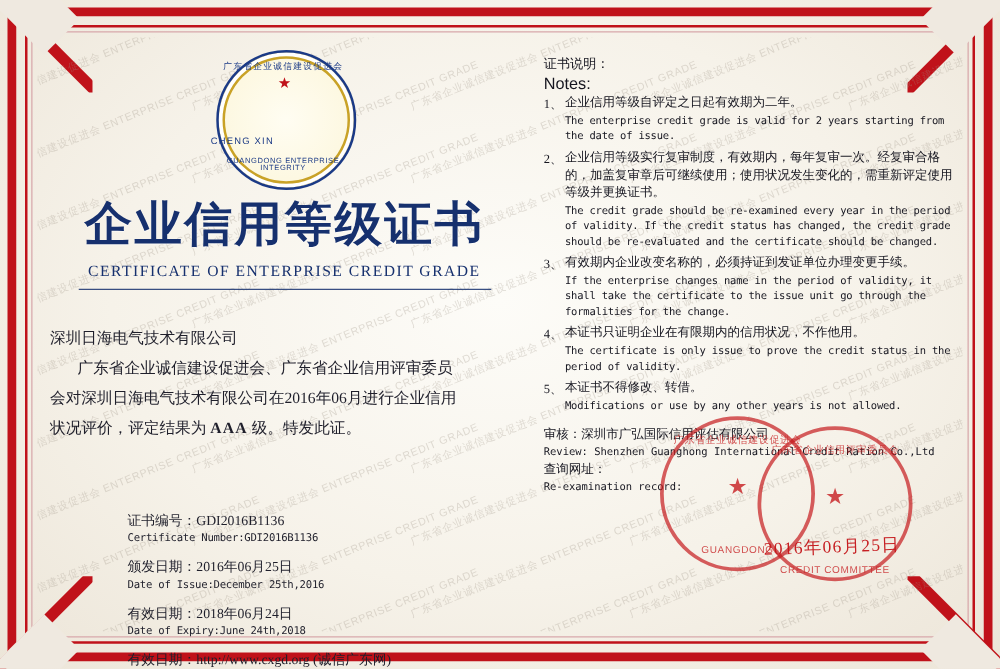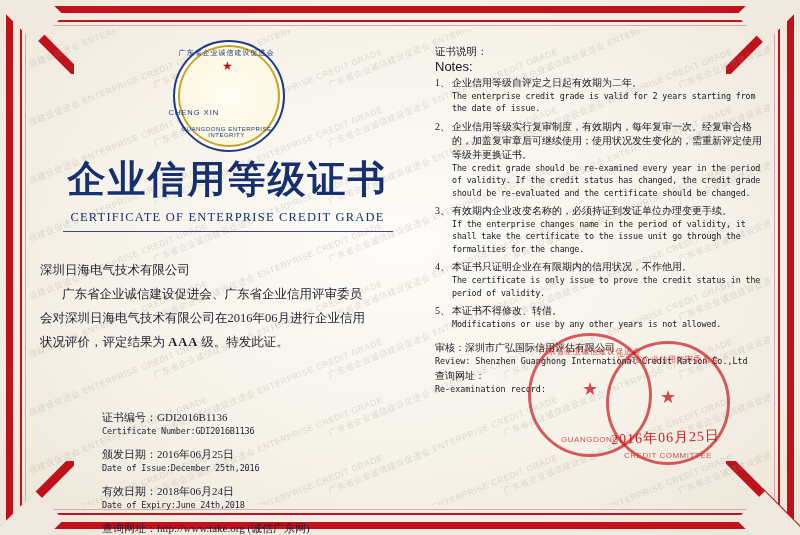--- a/index.html
+++ b/index.html
@@ -283,21 +283,21 @@
         </div>
         <div class="row">
           <div class="cn">颁发日期：2016年06月25日</div>
           <div class="en">Date of Issue:December 25th,2016</div>
         </div>
         <div class="row">
           <div class="cn">有效日期：2018年06月24日</div>
           <div class="en">Date of Expiry:June  24th,2018</div>
         </div>
         <div class="row">
-          <div class="cn">查询网址：http://www.take.org (诚信广东网)</div>
+          <div class="cn">有效日期：http://www.cxgd.org (诚信广东网)</div>
 
         </div>
       </div>
     </div>
 
     <div class="right">
       <div class="r-head">
         <div>证书说明：</div>
         <div class="en">Notes:</div>
       </div>

